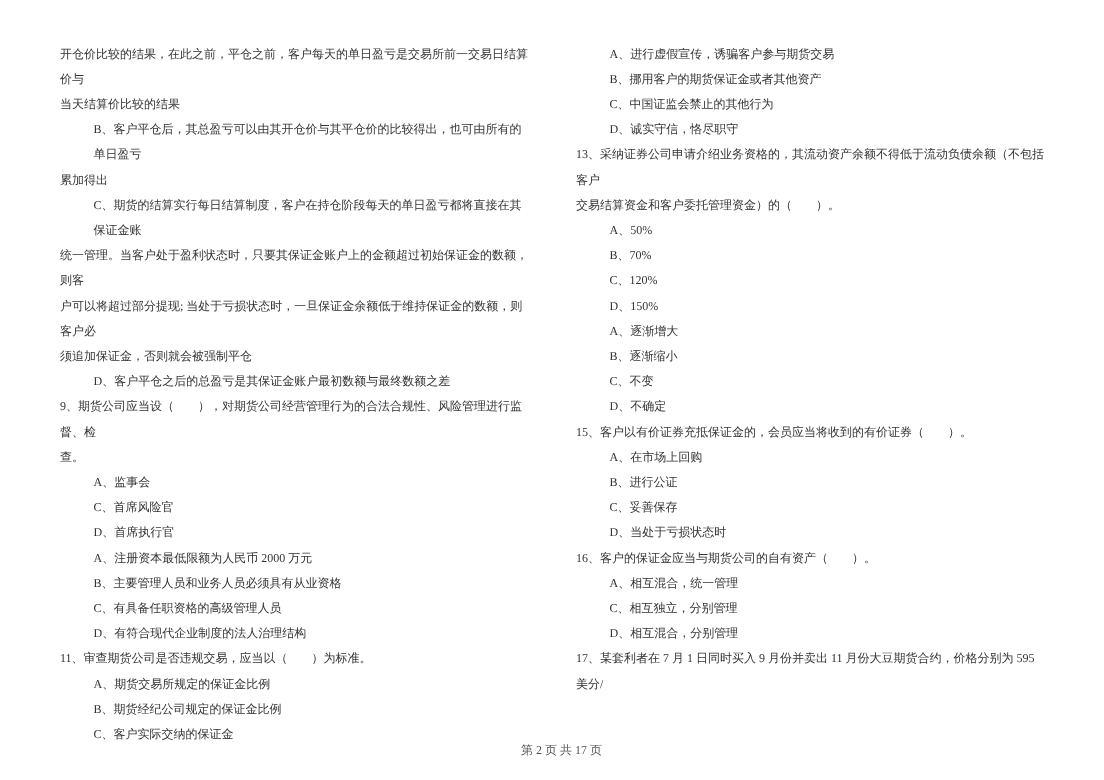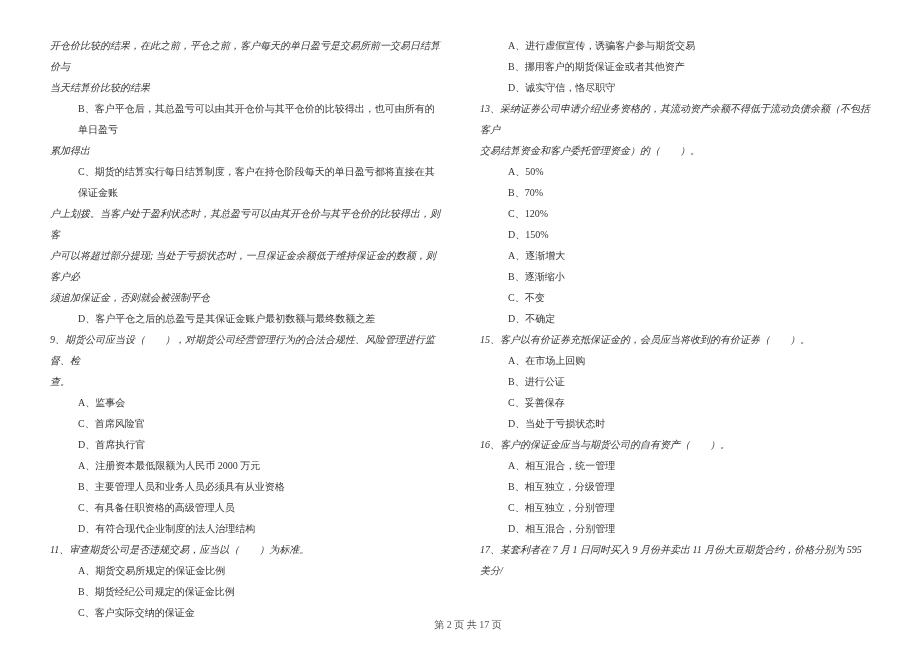--- a/index.html
+++ b/index.html
@@ -18,21 +18,21 @@
       padding: 35px 50px 30px 50px;
       gap: 40px;
     }
     .col {
       flex: 1;
       line-height: 2.1;
     }
     .line {
       display: block;
     }
-    .indent1 { padding-left: 0; font-style: italic; }
+    .indent1 { padding-left: 0; }
     .indent2 { padding-left: 28px; }
     .footer {
       position: absolute;
       bottom: 18px;
       left: 16px;
       right: 0;
       text-align: center;
       font-size: 10px;
       color: #555;
     }
@@ -40,21 +40,21 @@
 </head>
 <body>
 
 <div class="page">
   <div class="col">
     <span class="line indent1">开仓价比较的结果，在此之前，平仓之前，客户每天的单日盈亏是交易所前一交易日结算价与</span>
     <span class="line indent1">当天结算价比较的结果</span>
     <span class="line indent2">B、客户平仓后，其总盈亏可以由其开仓价与其平仓价的比较得出，也可由所有的单日盈亏</span>
     <span class="line indent1">累加得出</span>
     <span class="line indent2">C、期货的结算实行每日结算制度，客户在持仓阶段每天的单日盈亏都将直接在其保证金账</span>
-    <span class="line indent1">户上划拨。当客户处于盈利状态时，其总盈亏可以由其开仓价与其平仓价的比较得出，则客</span>
+    <span class="line indent1">统一管理。当客户处于盈利状态时，只要其保证金账户上的金额超过初始保证金的数额，则客</span>
     <span class="line indent1">户可以将超过部分提现; 当处于亏损状态时，一旦保证金余额低于维持保证金的数额，则客户必</span>
     <span class="line indent1">须追加保证金，否则就会被强制平仓</span>
     <span class="line indent2">D、客户平仓之后的总盈亏是其保证金账户最初数额与最终数额之差</span>
     <span class="line indent1">9、期货公司应当设（　　），对期货公司经营管理行为的合法合规性、风险管理进行监督、检</span>
     <span class="line indent1">查。</span>
     <span class="line indent2">A、监事会</span>
     <span class="line indent2">C、首席风险官</span>
     <span class="line indent2">D、首席执行官</span>
     <span class="line indent2">A、注册资本最低限额为人民币 2000 万元</span>
     <span class="line indent2">B、主要管理人员和业务人员必须具有从业资格</span>
@@ -63,38 +63,38 @@
     <span class="line indent1">11、审查期货公司是否违规交易，应当以（　　）为标准。</span>
     <span class="line indent2">A、期货交易所规定的保证金比例</span>
     <span class="line indent2">B、期货经纪公司规定的保证金比例</span>
     <span class="line indent2">C、客户实际交纳的保证金</span>
 
   </div>
 
   <div class="col">
     <span class="line indent2">A、进行虚假宣传，诱骗客户参与期货交易</span>
     <span class="line indent2">B、挪用客户的期货保证金或者其他资产</span>
+    <span class="line indent2">C、中国证监会禁止的其他行为</span>
     <span class="line indent2">D、诚实守信，恪尽职守</span>
     <span class="line indent1">13、采纳证券公司申请介绍业务资格的，其流动资产余额不得低于流动负债余额（不包括客户</span>
     <span class="line indent1">交易结算资金和客户委托管理资金）的（　　）。</span>
     <span class="line indent2">A、50%</span>
     <span class="line indent2">B、70%</span>
     <span class="line indent2">C、120%</span>
     <span class="line indent2">D、150%</span>
     <span class="line indent2">A、逐渐增大</span>
     <span class="line indent2">B、逐渐缩小</span>
     <span class="line indent2">C、不变</span>
     <span class="line indent2">D、不确定</span>
     <span class="line indent1">15、客户以有价证券充抵保证金的，会员应当将收到的有价证券（　　）。</span>
     <span class="line indent2">A、在市场上回购</span>
     <span class="line indent2">B、进行公证</span>
     <span class="line indent2">C、妥善保存</span>
     <span class="line indent2">D、当处于亏损状态时</span>
     <span class="line indent1">16、客户的保证金应当与期货公司的自有资产（　　）。</span>
     <span class="line indent2">A、相互混合，统一管理</span>
-    <span class="line indent2">B、相互独立，分级管理</span>
     <span class="line indent2">C、相互独立，分别管理</span>
     <span class="line indent2">D、相互混合，分别管理</span>
     <span class="line indent1">17、某套利者在 7 月 1 日同时买入 9 月份并卖出 11 月份大豆期货合约，价格分别为 595 美分/</span>
   </div>
 </div>
 
 <div class="footer">第 2 页 共 17 页</div>
 
 </body></html>

